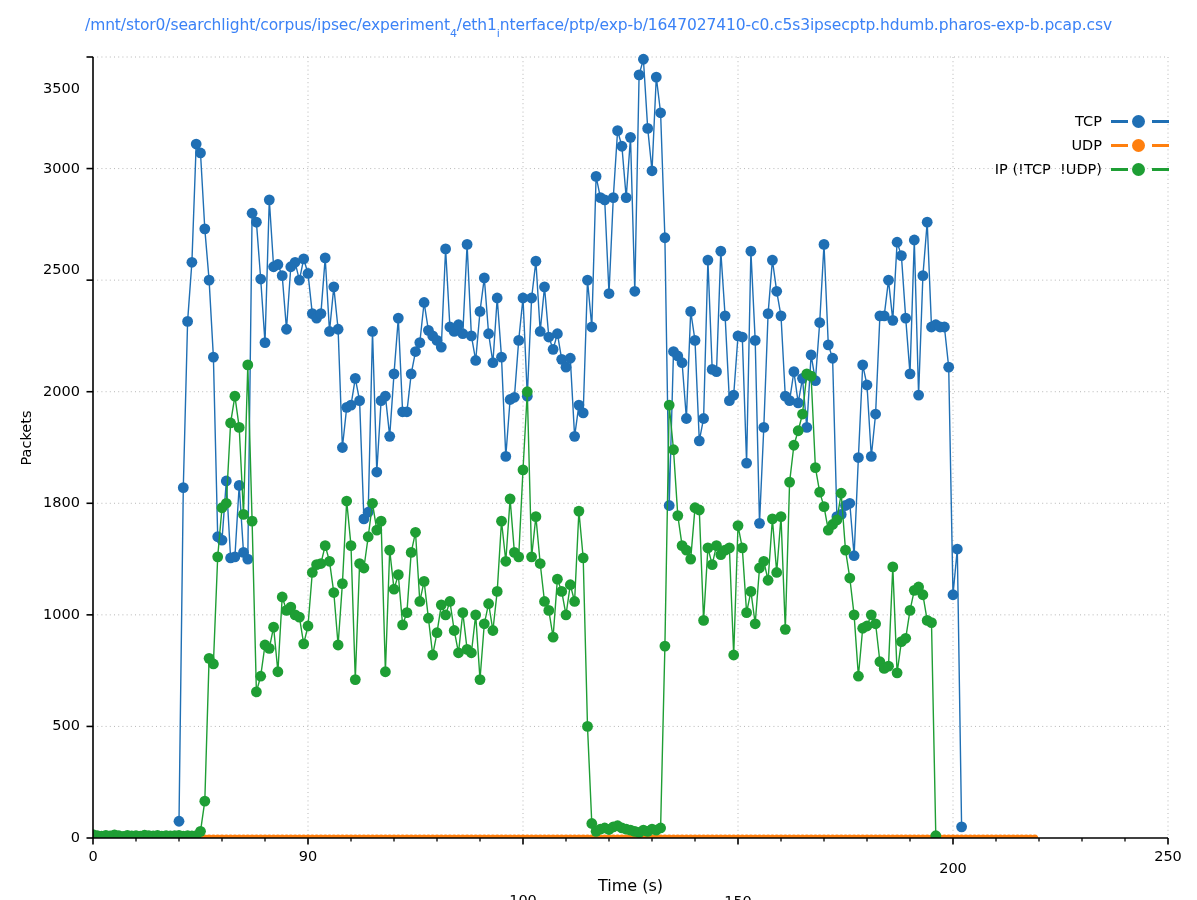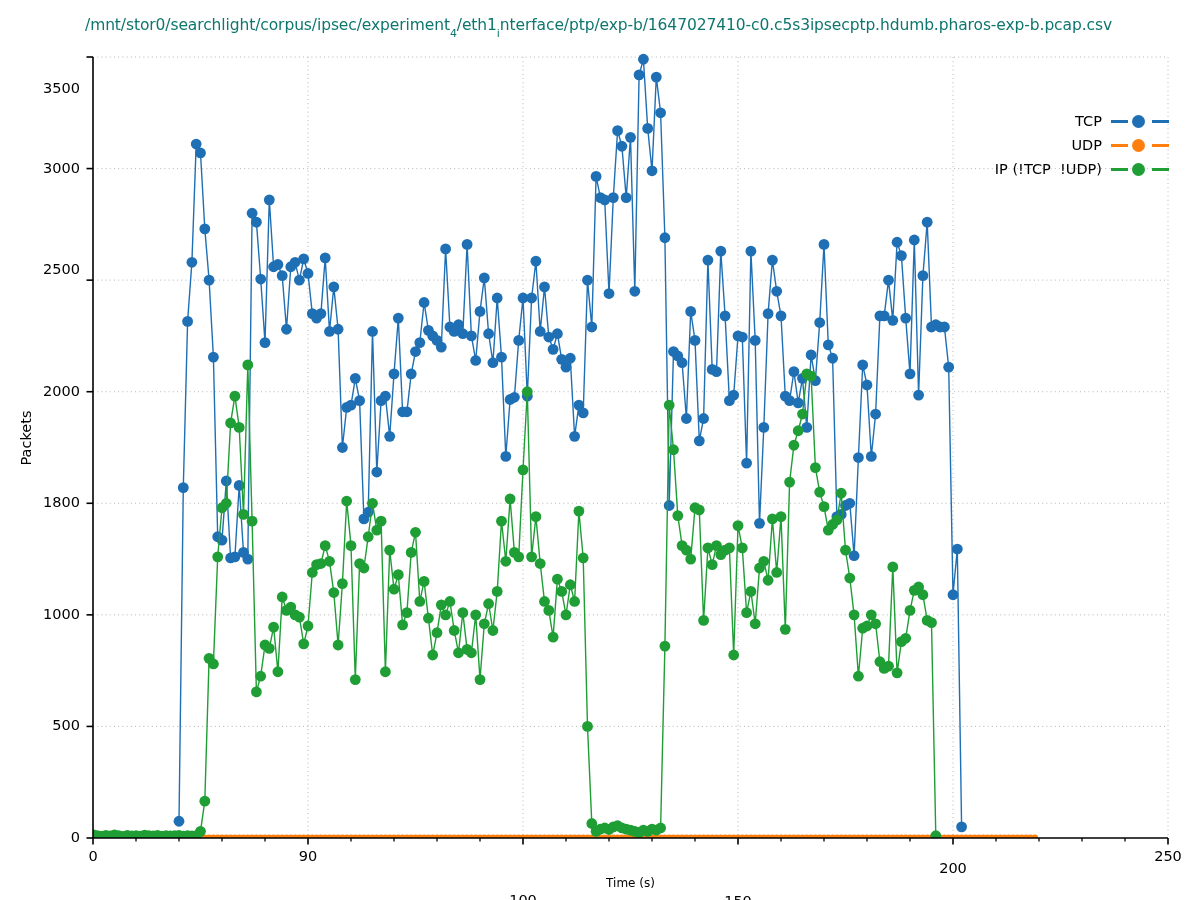--- a/index.html
+++ b/index.html
@@ -22,21 +22,21 @@
     height: 900px;
     background: #ffffff;
   }
   #chart-title {
     position: absolute;
     left: 0;
     top: 16px;
     width: 1197px;
     text-align: center;
     font-size: 15.5px;
-    color: #0f766e;
+    color: #3b82f6;
     letter-spacing: -0.1px;
     white-space: nowrap;
   }
   #chart-title .sub {
     font-size: 11px;
     vertical-align: sub;
     position: relative;
     top: 3px;
   }
   #ylabel {
@@ -48,21 +48,21 @@
     font-size: 14.5px;
     transform: rotate(-90deg);
     transform-origin: center center;
   }
   #xlabel {
     position: absolute;
     left: 93px;
     top: 876px;
     width: 1075px;
     text-align: center;
-    font-size: 12px;
+    font-size: 16px;
   }
   .tick-label-y {
     position: absolute;
     right: 0;
     width: 60px;
     text-align: right;
     font-size: 14.5px;
     line-height: 1;
   }
   .tick-label-x {

